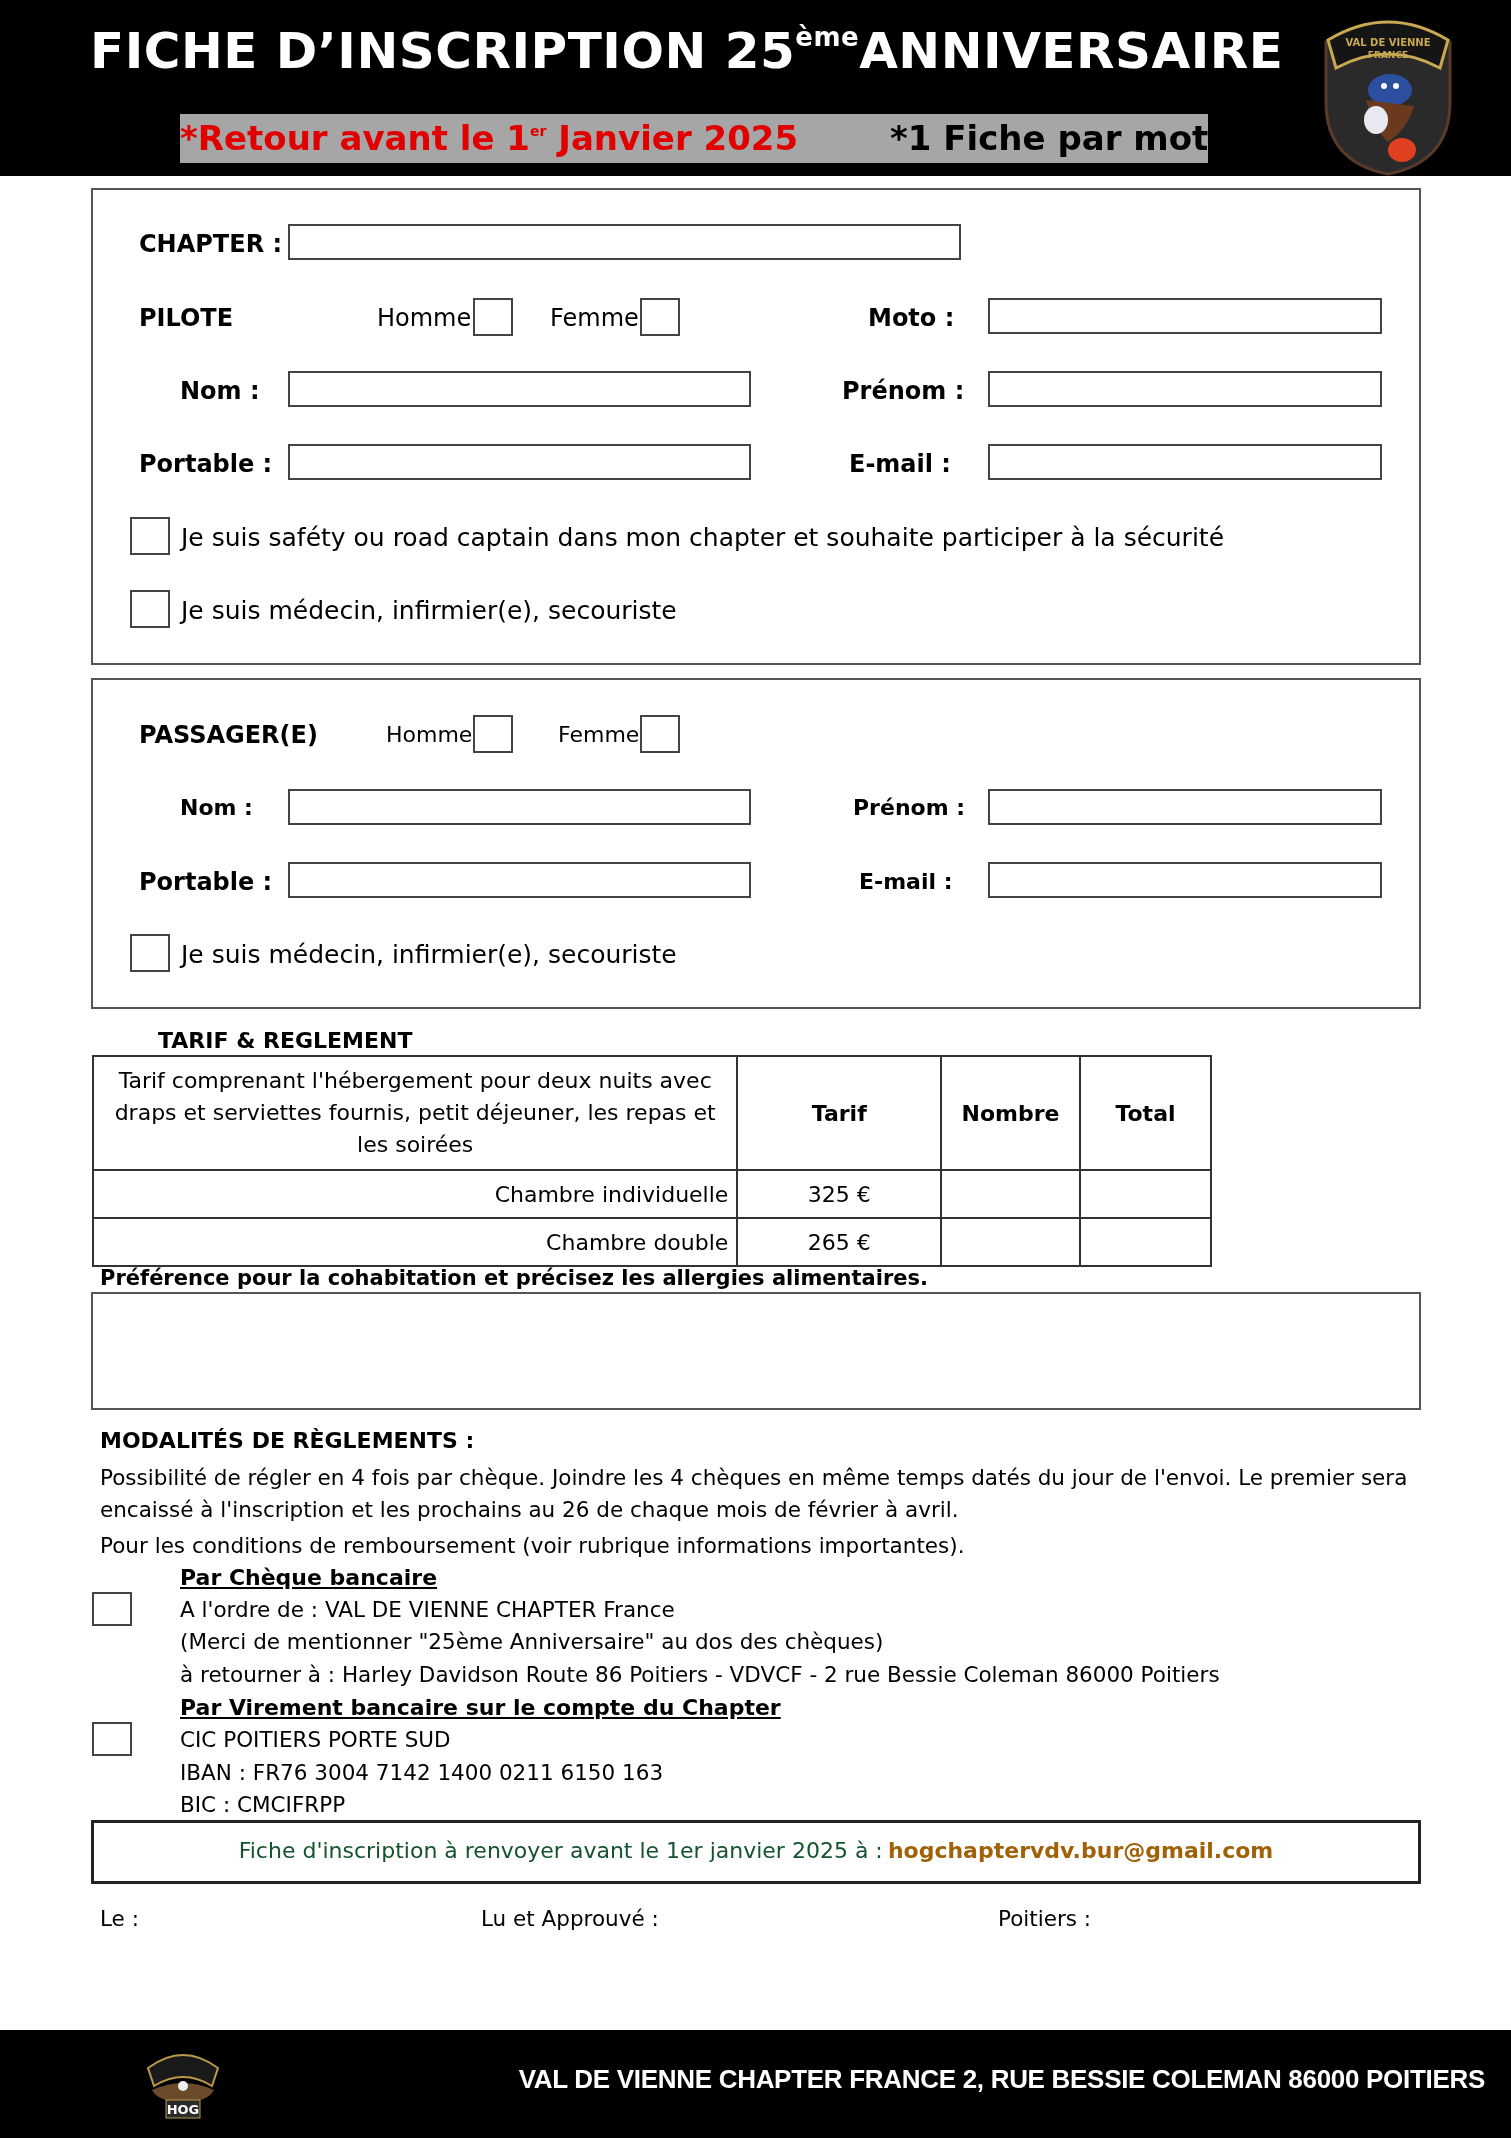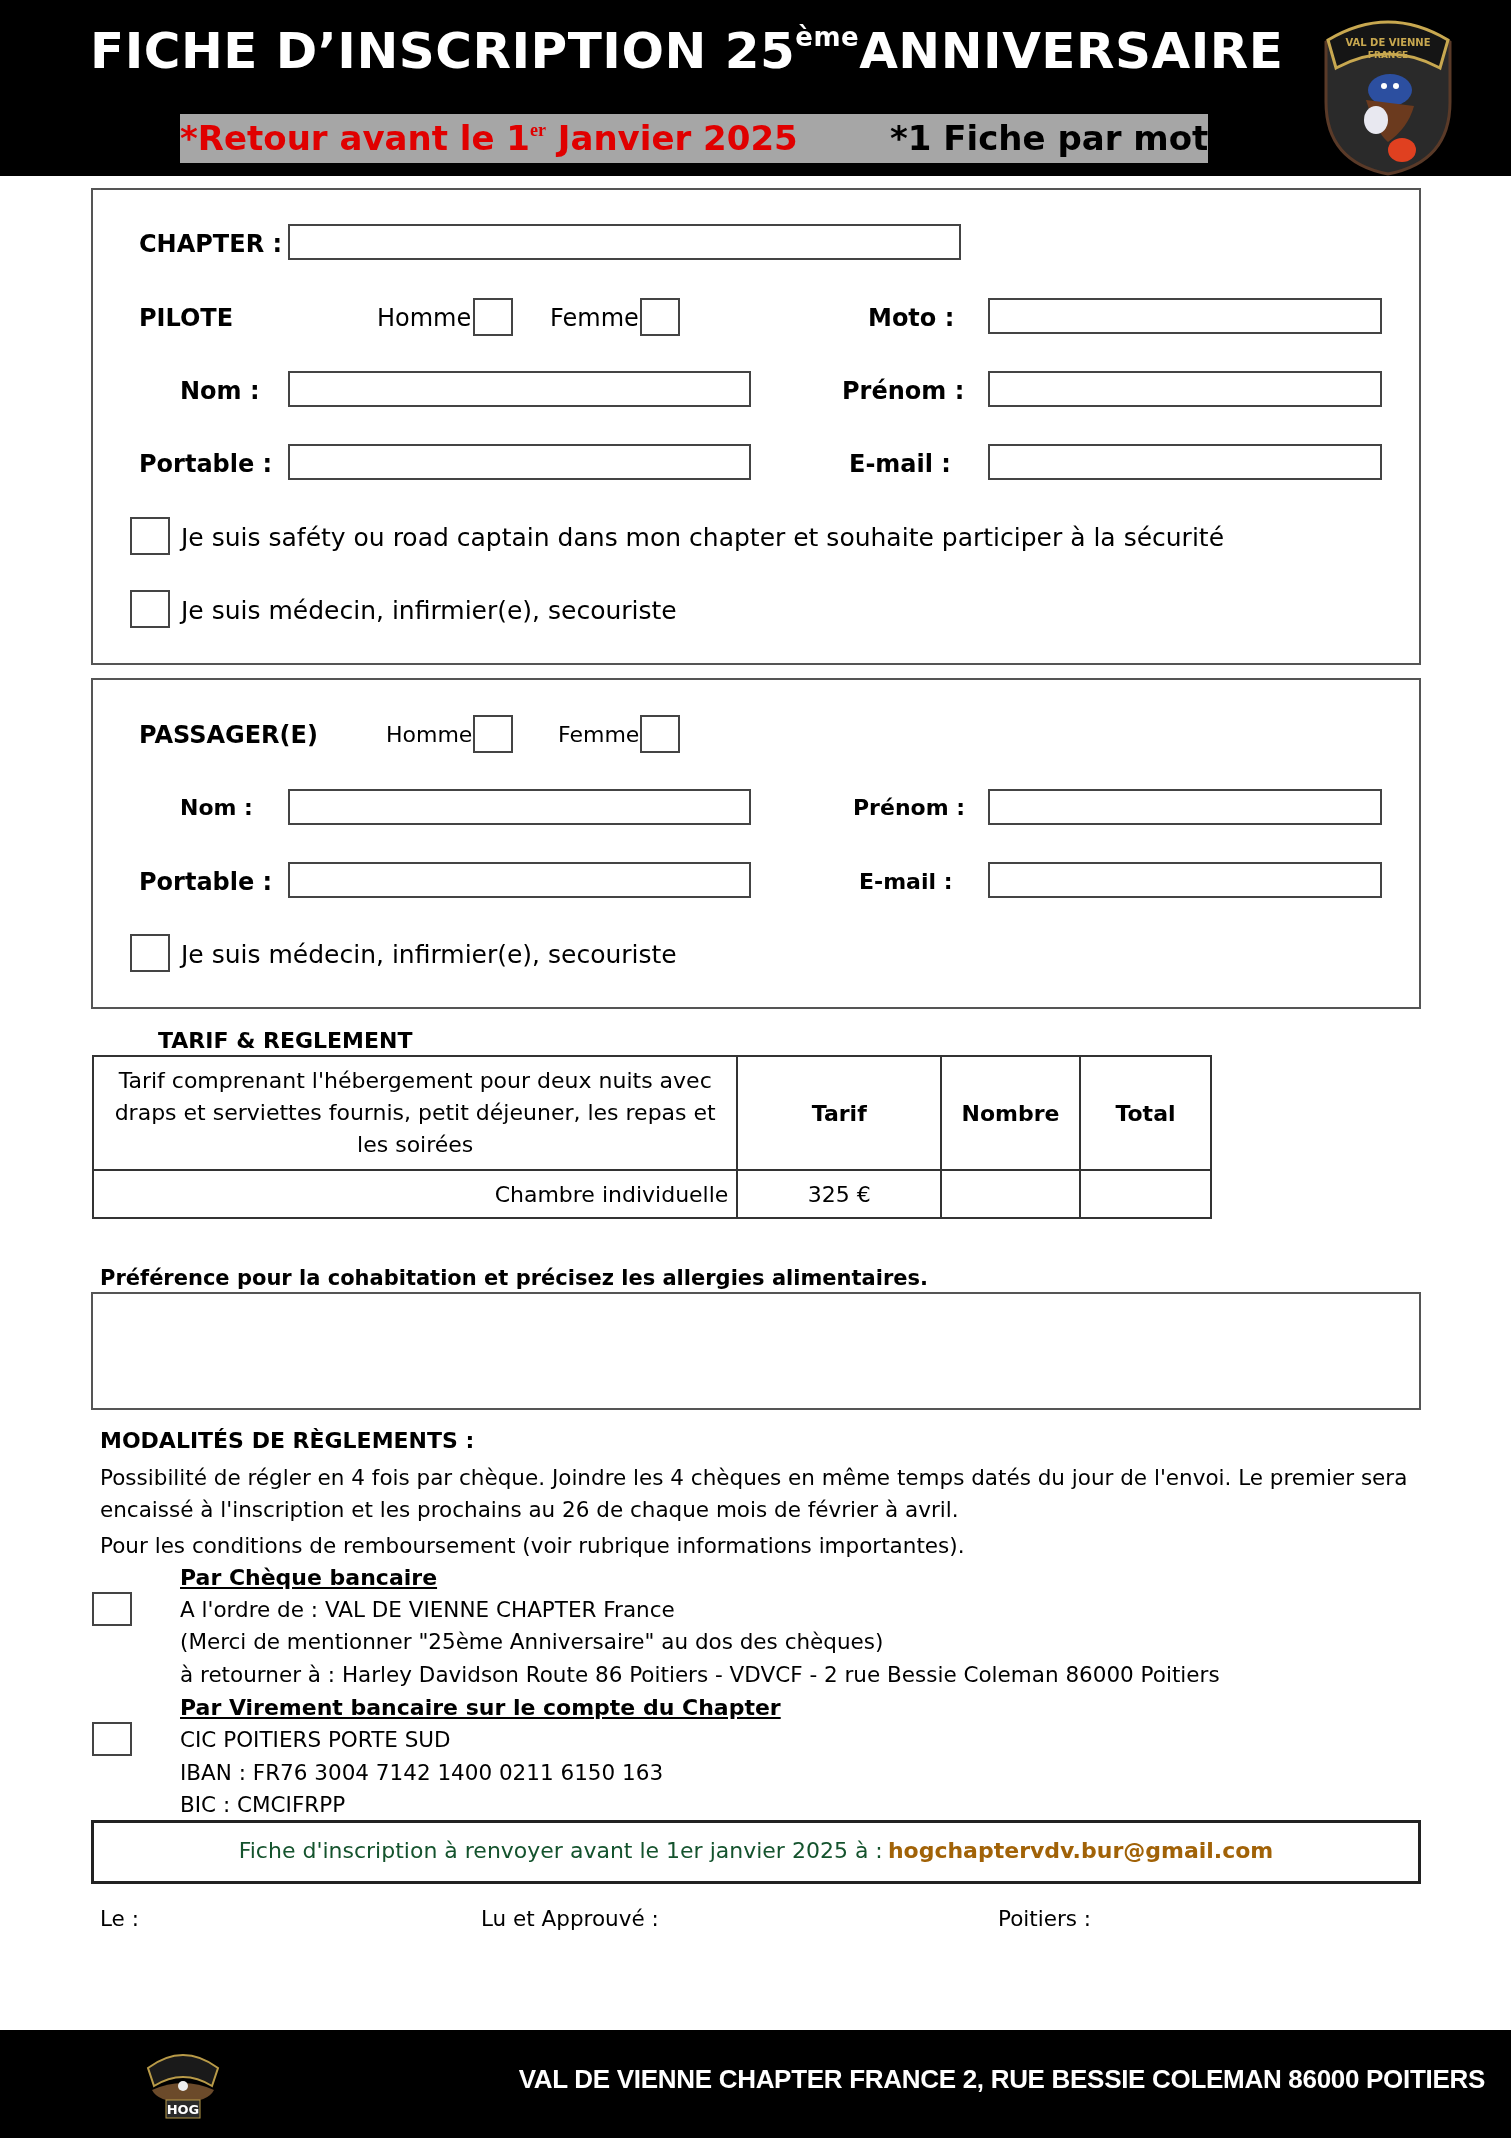--- a/index.html
+++ b/index.html
@@ -6,21 +6,21 @@
   html, body { width: 1511px; height: 2138px; background: #ffffff; overflow: hidden; }
   body { position: relative; font-family: "DejaVu Sans", sans-serif; color: #000; }
   .abs { position: absolute; }
 
   
   .header { left: 0; top: 0; width: 1511px; height: 176px; background: #000; }
   .title { left: 90px; top: 22px; width: 1180px; font-family: "DejaVu Sans", sans-serif; font-weight: bold; font-size: 50px; color: #fff; letter-spacing: 0.5px; white-space: nowrap; }
   .title sup { font-size: 26px; vertical-align: 22px; }
   .banner { left: 180px; top: 114px; width: 1028px; height: 49px; background: #a6a6a6; }
   .banner-left { left: 180px; top: 118px; font-weight: bold; font-size: 34px; color: #e00000; white-space: nowrap; }
-  .banner-left sup { font-size: 18px; vertical-align: 14px; font-family: Liberation Serif, serif; }
+  .banner-left sup { font-size: 14px; vertical-align: 14px; }
   .banner-right { left: 890px; top: 118px; font-weight: bold; font-size: 34px; color: #000; white-space: nowrap; }
   .logo-top { left: 1318px; top: 12px; width: 140px; height: 164px; }
 
   
   .box { border: 2px solid #555; background: #fff; }
   .lbl { font-size: 24px; font-weight: bold; white-space: nowrap; }
   .lbl-n { font-size: 24px; white-space: nowrap; }
   .field { border: 2px solid #444; background: #fff; height: 36px; }
   .cb { border: 2px solid #444; width: 40px; height: 38px; background: #fff; }
   .cb-lg { border: 2px solid #444; width: 40px; height: 38px; background: #fff; }
@@ -125,20 +125,26 @@
     <td class="th-col" style="width:208px;">Tarif</td>
     <td class="th-col" style="width:140px;">Nombre</td>
     <td class="th-col" style="width:133px;">Total</td>
   </tr>
   <tr class="td-row">
     <td class="td-lbl">Chambre individuelle</td>
     <td class="td-val">325 €</td>
     <td class="td-val"></td>
     <td class="td-val"></td>
   </tr>
+  <tr class="td-row">
+    <td class="td-lbl">Chambre double</td>
+    <td class="td-val">265 €</td>
+    <td class="td-val"></td>
+    <td class="td-val"></td>
+  </tr>
 </tbody>
   </table>
 
 <div class="abs section-lbl" style="left:100px;top:1266px;font-size:21px;">Préférence pour la cohabitation et précisez les allergies alimentaires.</div>
 <div class="abs box" style="left:91px;top:1292px;width:1330px;height:118px;"></div>
 
 <div class="abs section-lbl" style="left:100px;top:1428px;">MODALITÉS DE RÈGLEMENTS :</div>
 <div class="abs para" style="left:100px;top:1465px;">Possibilité de régler en 4 fois par chèque. Joindre les 4 chèques en même temps datés du jour de l'envoi. Le premier sera</div>
 <div class="abs para" style="left:100px;top:1497px;">encaissé à l'inscription et les prochains au 26 de chaque mois de février à avril.</div>
 <div class="abs para" style="left:84px;top:1533px;margin-left:16px;">Pour les conditions de remboursement (voir rubrique informations importantes).</div>

